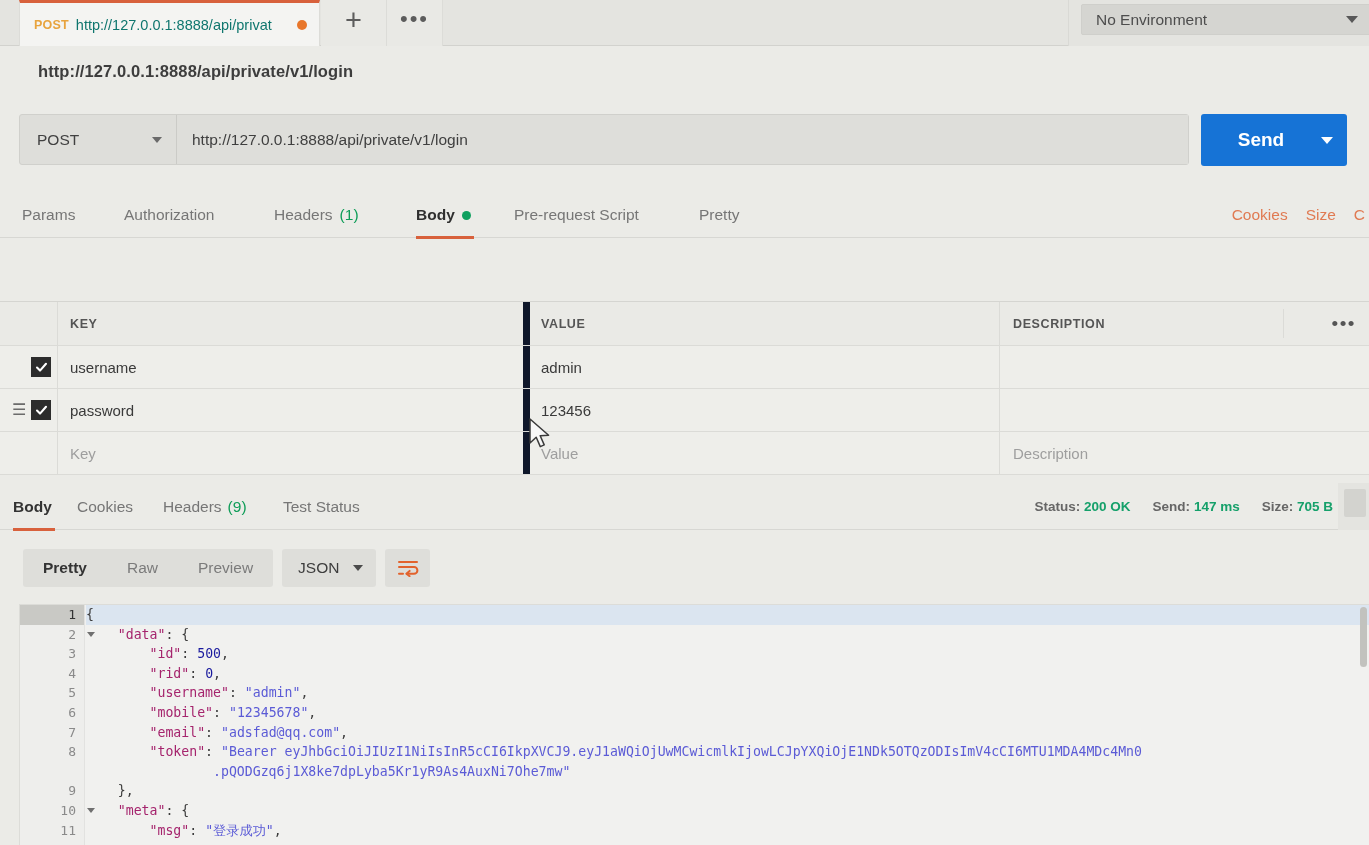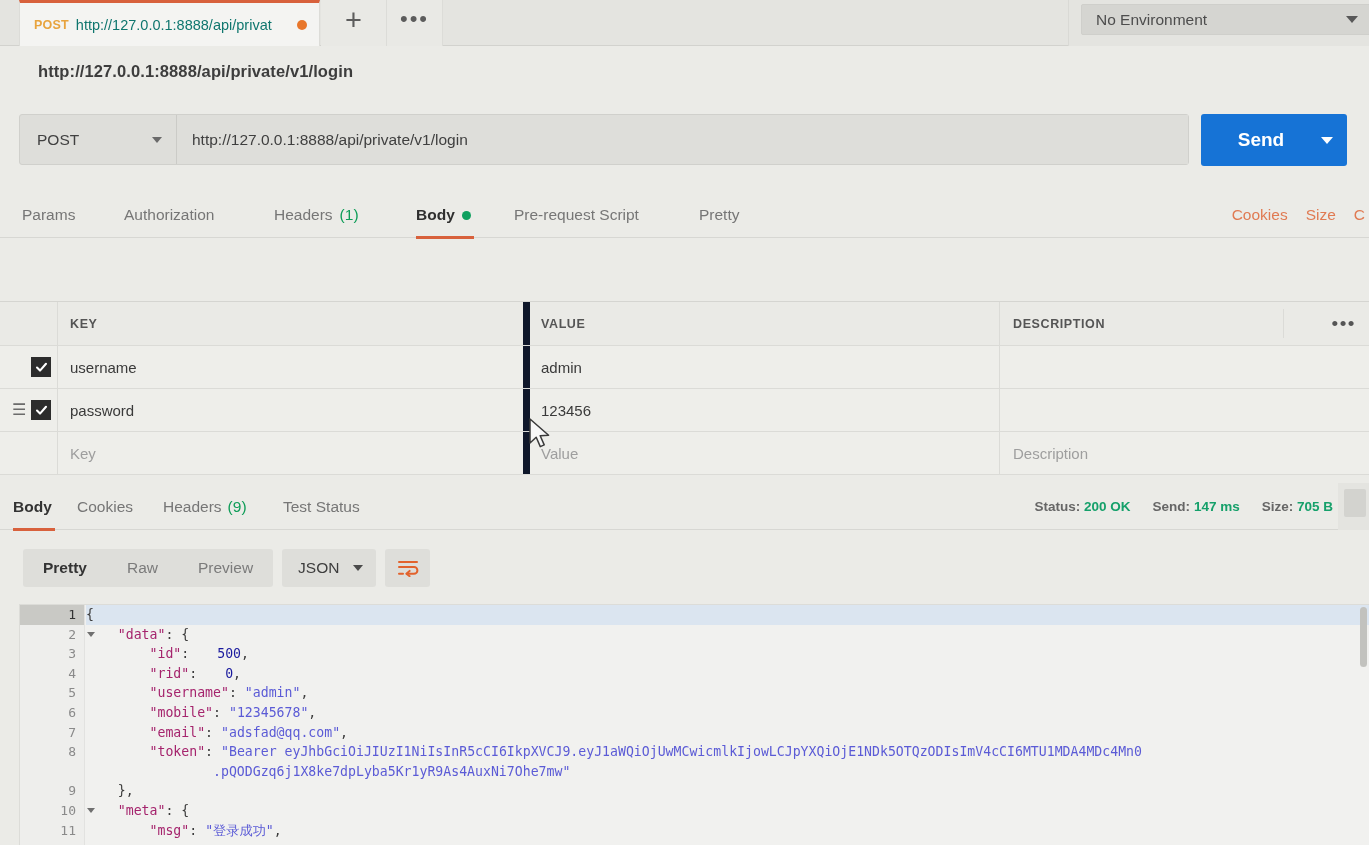--- a/index.html
+++ b/index.html
@@ -301,21 +301,21 @@
   .fold {
     position: absolute; right: -11px; top: 0;
     width: 0; height: 0;
     border-left: 4.5px solid transparent;
     border-right: 4.5px solid transparent;
     border-top: 5px solid #707070;
     margin-top: 7px;
   }
   .k-key { color: #a5246d; }
   .k-str { color: #5b5bd6; }
-  .k-num { color: #1a1a9e; margin-left: 20px; }
+  .k-num { color: #1a1a9e; }
   .k-pun { color: #3b3b3b; }
 
   .scroll-v {
     position: absolute; right: 0; top: 0; width: 11px; bottom: 0;
     background: transparent;
   }
   .scroll-v .thumb {
     position: absolute; left: 2px; top: 2px; width: 7px; height: 60px;
     background: #c2c2be; border-radius: 4px;
   }

